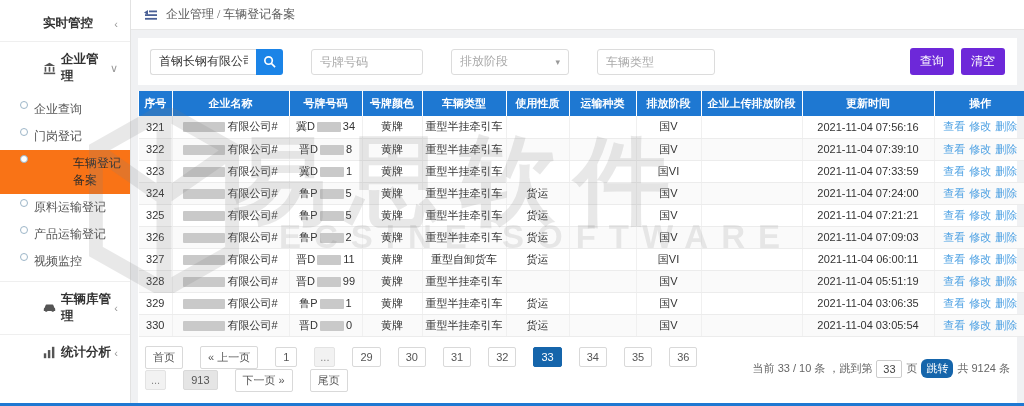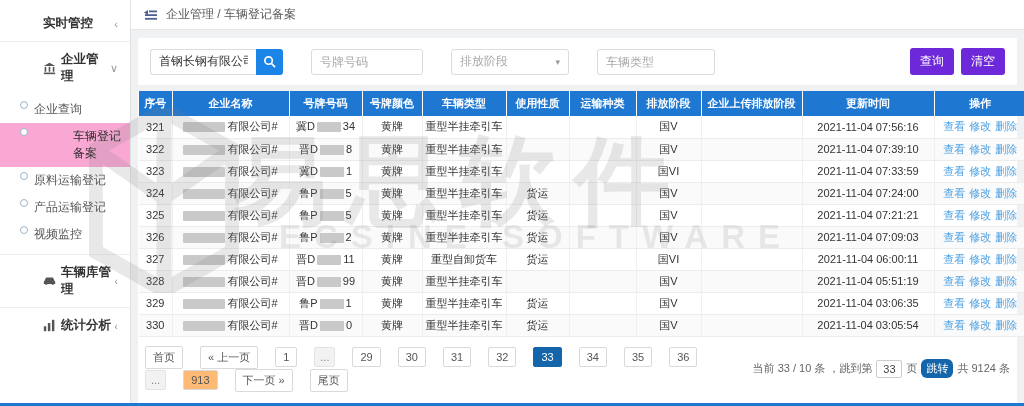--- a/index.html
+++ b/index.html
@@ -9,26 +9,26 @@
 
   
   .sidebar { width:131px; height:100%; background:#fff; border-right:1px solid #e2e2e2; flex:none; padding-top:6px; }
   .side-top { display:flex; align-items:center; padding:9px 12px 9px 14px; font-size:12.5px; font-weight:bold; color:#333; cursor:pointer; }
   .side-top .lbl { flex:1; display:flex; align-items:center; gap:5px;margin-left:29px; }
   .side-top .chev { color:#999; font-size:11px; font-weight:normal; }
   .grp-divider { border-top:1px solid #efefef; }
   .submenu { padding:2px 0 6px; }
   .sub-item { display:flex; gap:6px; padding:5px 8px 5px 20px; font-size:12px; color:#555; cursor:pointer; }
   .sub-item .dot { width:8px; height:8px; border:1px solid #9db6c8; border-radius:50%; flex:none; background:#fff; }
-  .sub-item.selected { background:#f9a8d4; color:#2b2b2b;gap:45px; }
+  .sub-item.selected { background:#f97316; color:#2b2b2b;gap:45px; }
   .icon-svg { width:13px; height:13px; flex:none; }
 
   
   .main { flex:1; height:100%; background:#f0f1f3; display:flex; flex-direction:column; min-width:0; }
-  .breadcrumb-bar { height:30px; background:#fff; border-bottom:1px solid #e7e7e7; display:flex; align-items:center; padding:0 12px; gap:8px; flex:none; }
+  .breadcrumb-bar { height:30px; background:#fff; border-bottom:1px solid #e7e7e7; display:flex; align-items:center; padding:0 12px; gap:8px; flex:none;font-family:Liberation Serif, serif; }
   .breadcrumb-bar .crumb { font-size:12px; color:#5a5a5a; }
 
   .filter-card { background:#fff; margin:8px 7px 0; padding:10px 12px; display:flex; align-items:center; flex:none; }
   .inp { height:26px; border:1px solid #dcdcdc; border-radius:3px; background:#fff; font-size:12px; color:#333; padding:0 8px; outline:none; font-family:inherit; }
   .inp::placeholder { color:#a9a9a9; }
   .co-input { width:106px; border-radius:3px 0 0 3px; border-right:none; }
   .search-btn { width:27px; height:26px; background:#1b84e7; border:none; border-radius:0 3px 3px 0; color:#fff; cursor:pointer; display:flex; align-items:center; justify-content:center; }
   .gap { width:28px; flex:none; }
   .plate-input { width:112px; }
   .fake-select { width:118px; height:26px; border:1px solid #dcdcdc; border-radius:3px; background:#fff; font-size:12px; color:#a9a9a9; padding:0 8px; display:flex; align-items:center; justify-content:space-between; cursor:pointer; }
@@ -50,21 +50,21 @@
 
   
   .w-seq{width:33px}.w-co{width:117px}.w-plate{width:73px}.w-pcolor{width:60px}.w-vtype{width:84px}
   .w-usage{width:63px}.w-trans{width:67px}.w-emis{width:65px}.w-upemis{width:101px}.w-time{width:132px}.w-act{width:92px}
 
   
   .pager { display:flex; align-items:center; margin:9px 4px 0; padding:0 2px; font-size:11px; color:#666; }
   .pg { display:inline-block; min-width:14px; text-align:center; padding:3px 7px; border:1px solid #d9d9d9; border-radius:2px; background:#fff; color:#555; margin-right:17px; cursor:pointer; text-decoration:none; }
   .pg.active { background:#1565ab; border-color:#1565ab; color:#fff; }
   .pg.ell { background:#f2f2f2; border-color:#e3e3e3; color:#888; padding:3px 5px; cursor:default; }
-  .pg.muted { background:#fdba74; }
+  .pg.muted { background:#e5e5e5; }
   .pager-info { margin-left:10px; display:flex; align-items:center; gap:4px; white-space:nowrap; }
   .jump-input { width:26px; height:18px; border:1px solid #ccc; border-radius:2px; text-align:center; font-size:11px; color:#444; outline:none; font-family:inherit; }
   .jump-btn { height:19px; padding:0 5px; background:#1565ab; color:#fff; border:none; border-radius:6px; font-size:11px; cursor:pointer; font-family:inherit; }
 
   
   .watermark { position:absolute; left:0; top:30px; width:100%; height:330px; pointer-events:none; z-index:5; overflow:hidden;margin-left:27px; }
   .wm-cn { position:absolute; left:205px; top:88px; font-size:96px; font-weight:bold; color:rgba(130,130,130,.18); letter-spacing:18px; white-space:nowrap; }
   .wm-en { position:absolute; left:252px; top:188px; font-size:33px; font-weight:bold; color:rgba(130,130,130,.16); letter-spacing:13px; white-space:nowrap; }
   .wm-logo { position:absolute; left:62px; top:78px; }
 
@@ -93,20 +93,24 @@
         </svg>
         <span>企业管理</span>
       </span>
       <span class="chev">∨</span>
     </div>
 
     <div class="submenu">
         <div class="sub-item">
           <span class="dot"></span>
           <span>企业查询</span>
+        </div>
+        <div class="sub-item">
+          <span class="dot"></span>
+          <span>门岗登记</span>
         </div>
         <div class="sub-item selected">
           <span class="dot"></span>
           <span>车辆登记备案</span>
         </div>
         <div class="sub-item">
           <span class="dot"></span>
           <span>原料运输登记</span>
         </div>
         <div class="sub-item">

